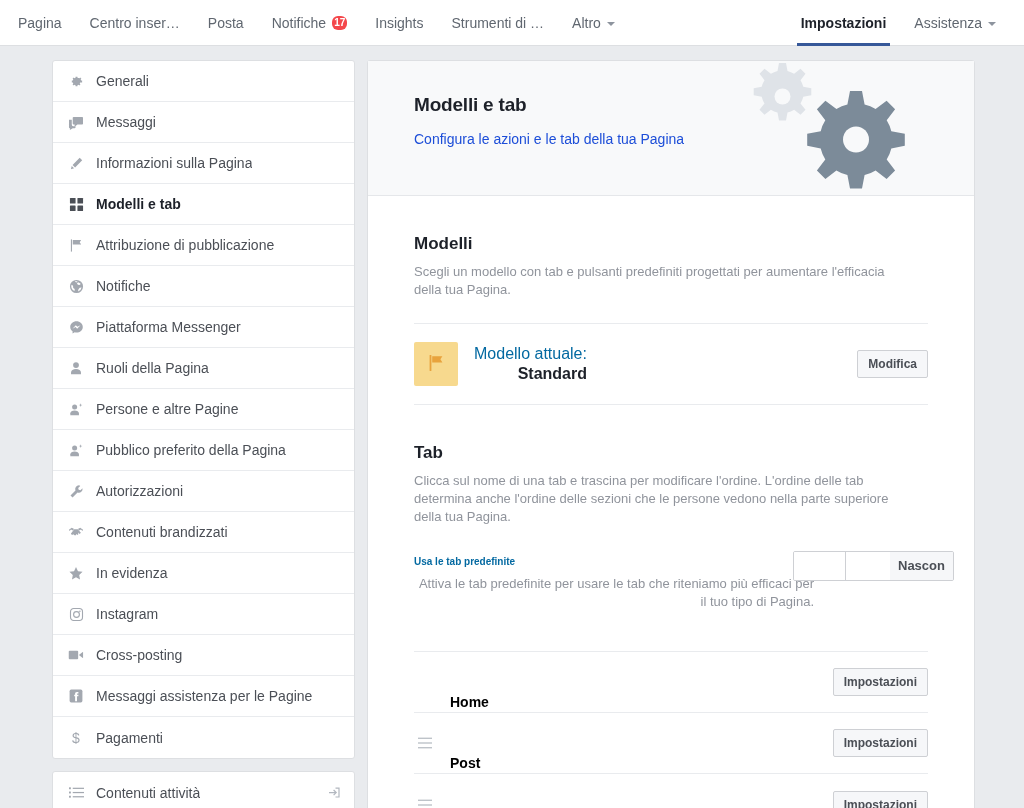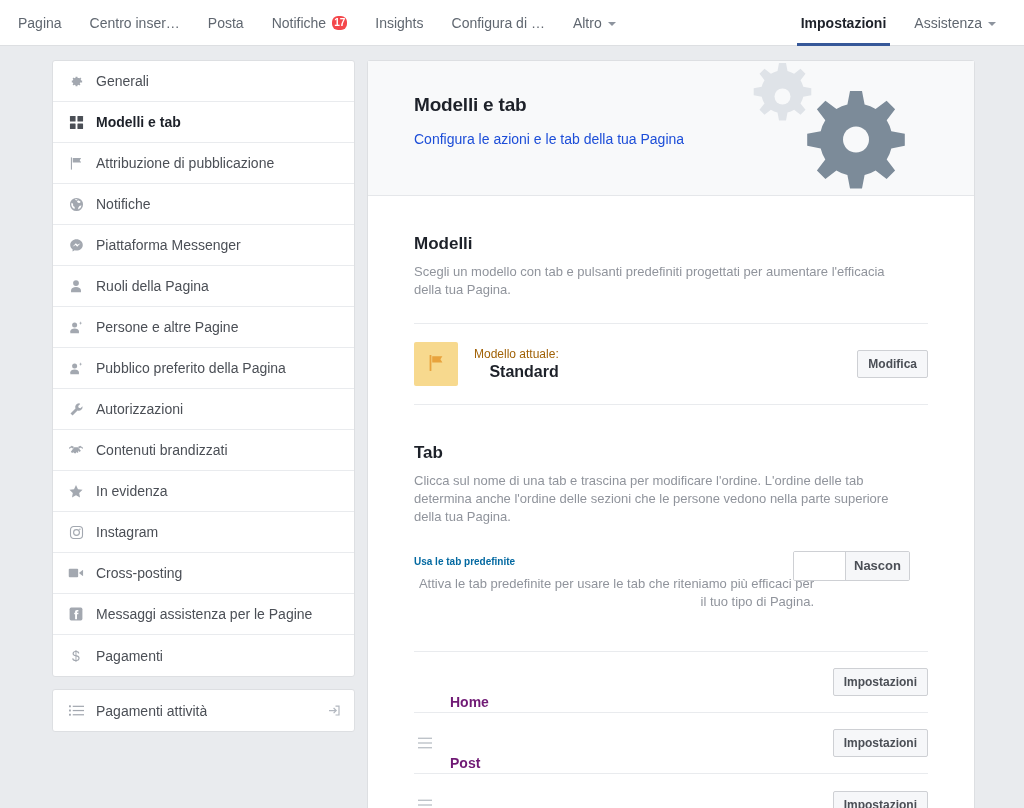--- a/index.html
+++ b/index.html
@@ -201,21 +201,21 @@
   .tpl-thumb {
     width: 44px; height: 44px;
     flex: none;
     background: #f7d98e;
     border-radius: 2px;
     display: flex;
     align-items: center;
     justify-content: center;
   }
   .tpl-text { margin-left: 16px; }
-  .tpl-kicker { font-size: 12px; color: #a16207; }
+  .tpl-kicker { font-size: 16px; color: #0369a1; }
   .tpl-name { font-size: 16px; font-weight: bold; color: #1d2129; margin-top: 2px; text-align: right; }
 
   .btn {
     background: #f6f7f9;
     border: 1px solid #ced0d4;
     border-radius: 2px;
     color: #4b4f56;
     font-family: "Liberation Sans", sans-serif;
     font-size: 12px;
     font-weight: bold;
@@ -244,20 +244,21 @@
   .switch {
     position: absolute;
     left: 379px;
     top: 25px;
     display: flex;
     height: 30px;
     border: 1px solid #ced0d4;
     border-radius: 2px;
     overflow: hidden;
     cursor: pointer;
+    gap: 44px;
   }
   .switch .knob {
     width: 52px;
     background: #ffffff;
     border-right: 1px solid #ced0d4;
   }
   .switch .lbl {
     background: #f6f7f9;
     color: #4b4f56;
     font-size: 13px;
@@ -278,21 +279,21 @@
   .drag {
     width: 22px;
     flex: none;
     margin-right: 14px;
     color: #bec3c9;
     display: flex;
     align-items: center;
     justify-content: center;
   }
   .drag.empty { visibility: hidden; }
-  .tab-name { font-size: 14px; font-weight: bold; color: #701a75; margin-top: 40px; }
+  .tab-name { font-size: 14px; font-weight: bold; color: #000000; margin-top: 40px; }
 </style>
 </head>
 <body>
 
 <div class="topnav">
   <div class="nav-left">
 
     <div class="nav-item first">
       <span>Pagina</span>
     </div>
@@ -308,21 +309,21 @@
     <div class="nav-item">
       <span>Notifiche</span>
       <span class="badge">17</span>
     </div>
 
     <div class="nav-item">
       <span>Insights</span>
     </div>
 
     <div class="nav-item">
-      <span>Configura di …</span>
+      <span>Strumenti di …</span>
     </div>
 
     <div class="nav-item">
       <span>Altro</span>
       <span class="caret"></span>
     </div>
   </div>
 
   <div class="nav-right">
     <div class="nav-item active">
@@ -343,21 +344,38 @@
       <div class="side-item">
         <span class="side-ico">
           <svg width="15" height="15" viewBox="0 0 16 16" fill="currentColor">
             <path d="M8 5.4a2.6 2.6 0 100 5.2 2.6 2.6 0 000-5.2zm0 4a1.4 1.4 0 110-2.8 1.4 1.4 0 010 2.8z"></path>
             <path d="M14 7h-1.1a5 5 0 00-.5-1.2l.8-.8-1.2-1.2-.8.8A5 5 0 009 4.1V3H7v1.1a5 5 0 00-1.2.5l-.8-.8-1.2 1.2.8.8A5 5 0 004.1 7H3v2h1.1a5 5 0 00.5 1.2l-.8.8 1.2 1.2.8-.8a5 5 0 001.2.5V13h2v-1.1a5 5 0 001.2-.5l.8.8 1.2-1.2-.8-.8a5 5 0 00.5-1.2H14V7z"></path>
           </svg>
         </span>
         <span class="side-label">Generali</span>
       </div>
 
-
+      <div class="side-item">
+        <span class="side-ico">
+          <svg width="16" height="15" viewBox="0 0 17 16" fill="currentColor">
+            <path d="M6 2h9a1 1 0 011 1v6a1 1 0 01-1 1h-5l-3 2.4V10H6a1 1 0 01-1-1V3a1 1 0 011-1z"></path>
+            <path d="M1 5h3v5a2 2 0 002 2h2v1a1 1 0 01-1 1H5l-3 2v-2H2a1 1 0 01-1-1V5z"></path>
+          </svg>
+        </span>
+        <span class="side-label">Messaggi</span>
+      </div>
+
+      <div class="side-item">
+        <span class="side-ico">
+          <svg width="15" height="15" viewBox="0 0 16 16" fill="currentColor">
+            <path d="M11.4 1.9l2.7 2.7-7.6 7.6-2.7-2.7 7.6-7.6zM2.9 10.6l2.5 2.5-3.4.9.9-3.4z"></path>
+          </svg>
+        </span>
+        <span class="side-label">Informazioni sulla Pagina</span>
+      </div>
 
       <div class="side-item active">
         <span class="side-ico">
           <svg width="15" height="15" viewBox="0 0 16 16" fill="currentColor">
             <rect x="1" y="1" width="6" height="6" rx="0.6"></rect>
             <rect x="9" y="1" width="6" height="6" rx="0.6"></rect>
             <rect x="1" y="9" width="6" height="6" rx="0.6"></rect>
             <rect x="9" y="9" width="6" height="6" rx="0.6"></rect>
           </svg>
         </span>
@@ -500,21 +518,21 @@
         <span class="side-ico">
           <svg width="15" height="13" viewBox="0 0 16 13" fill="currentColor">
             <rect x="0" y="1" width="2" height="2"></rect>
               <rect x="4" y="1.4" width="12" height="1.3"></rect>
             <rect x="0" y="5.5" width="2" height="2"></rect>
               <rect x="4" y="5.9" width="12" height="1.3"></rect>
             <rect x="0" y="10" width="2" height="2"></rect>
               <rect x="4" y="10.4" width="12" height="1.3"></rect>
           </svg>
         </span>
-        <span class="side-label">Pagamenti attività</span>
+        <span class="side-label">Contenuti attività</span>
         <span class="side-tail">
           <svg width="16" height="16" viewBox="0 0 16 16" fill="none" stroke="currentColor" stroke-width="1.2">
             <path d="M9.5 3.2H13V12H9.5"></path>
             <path d="M3 7.6h7M7.6 5l2.6 2.6L7.6 10.2"></path>
           </svg>
         </span>
       </div>
     </div>
   </div>
 

